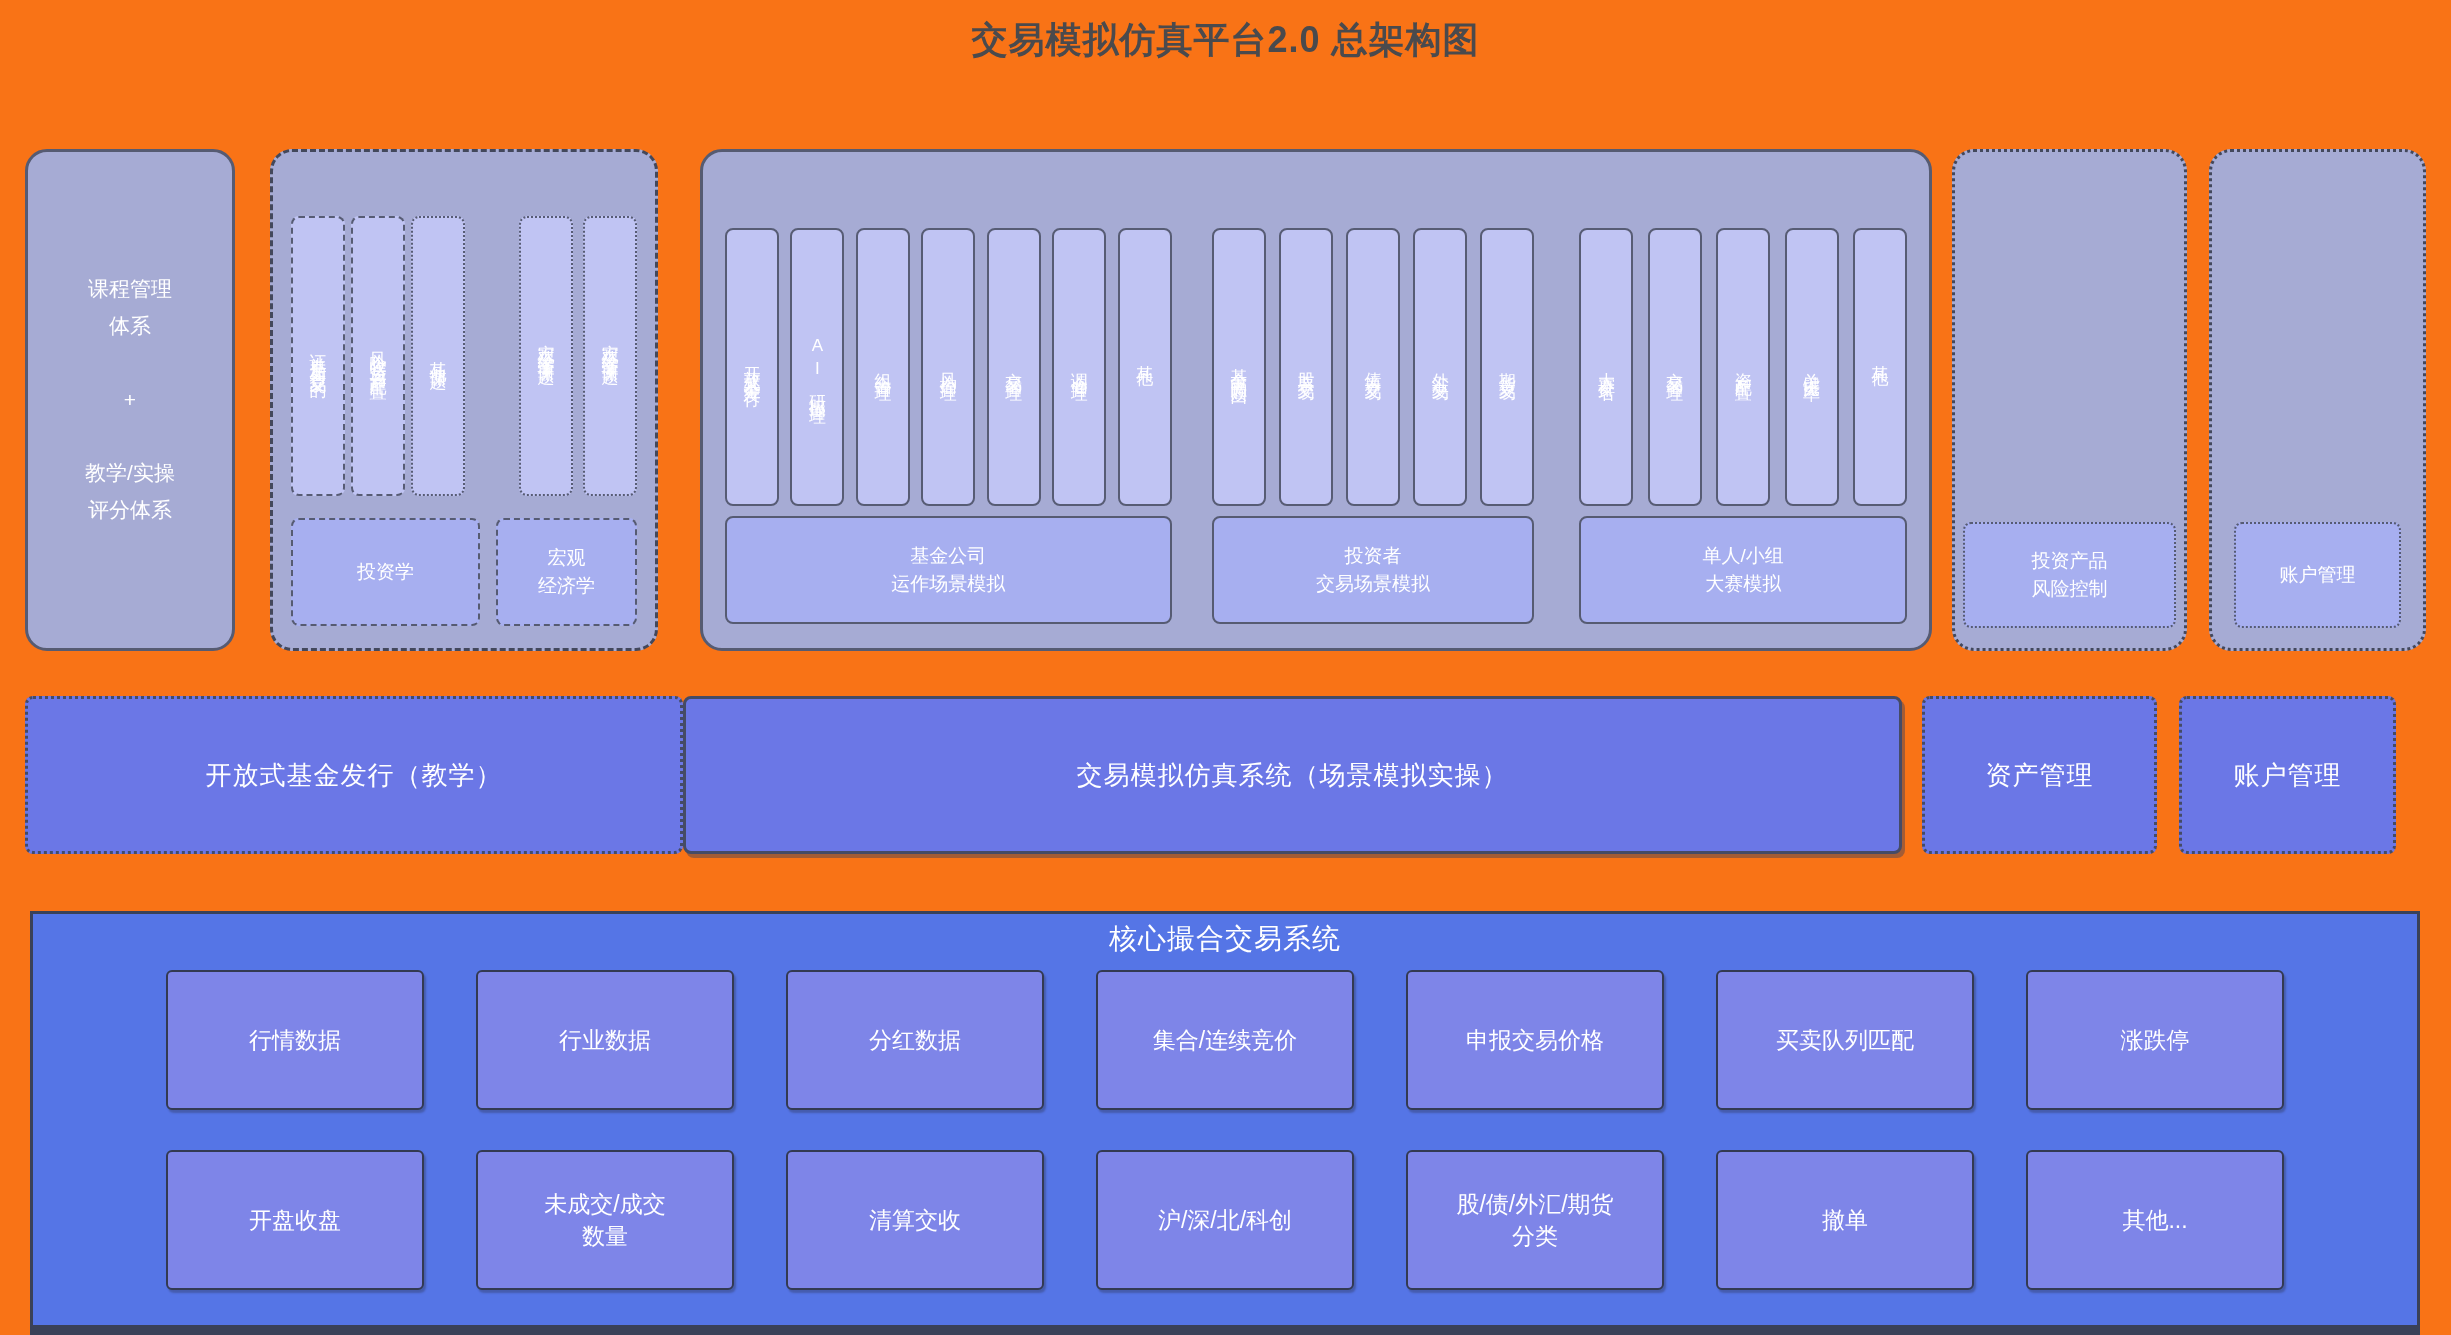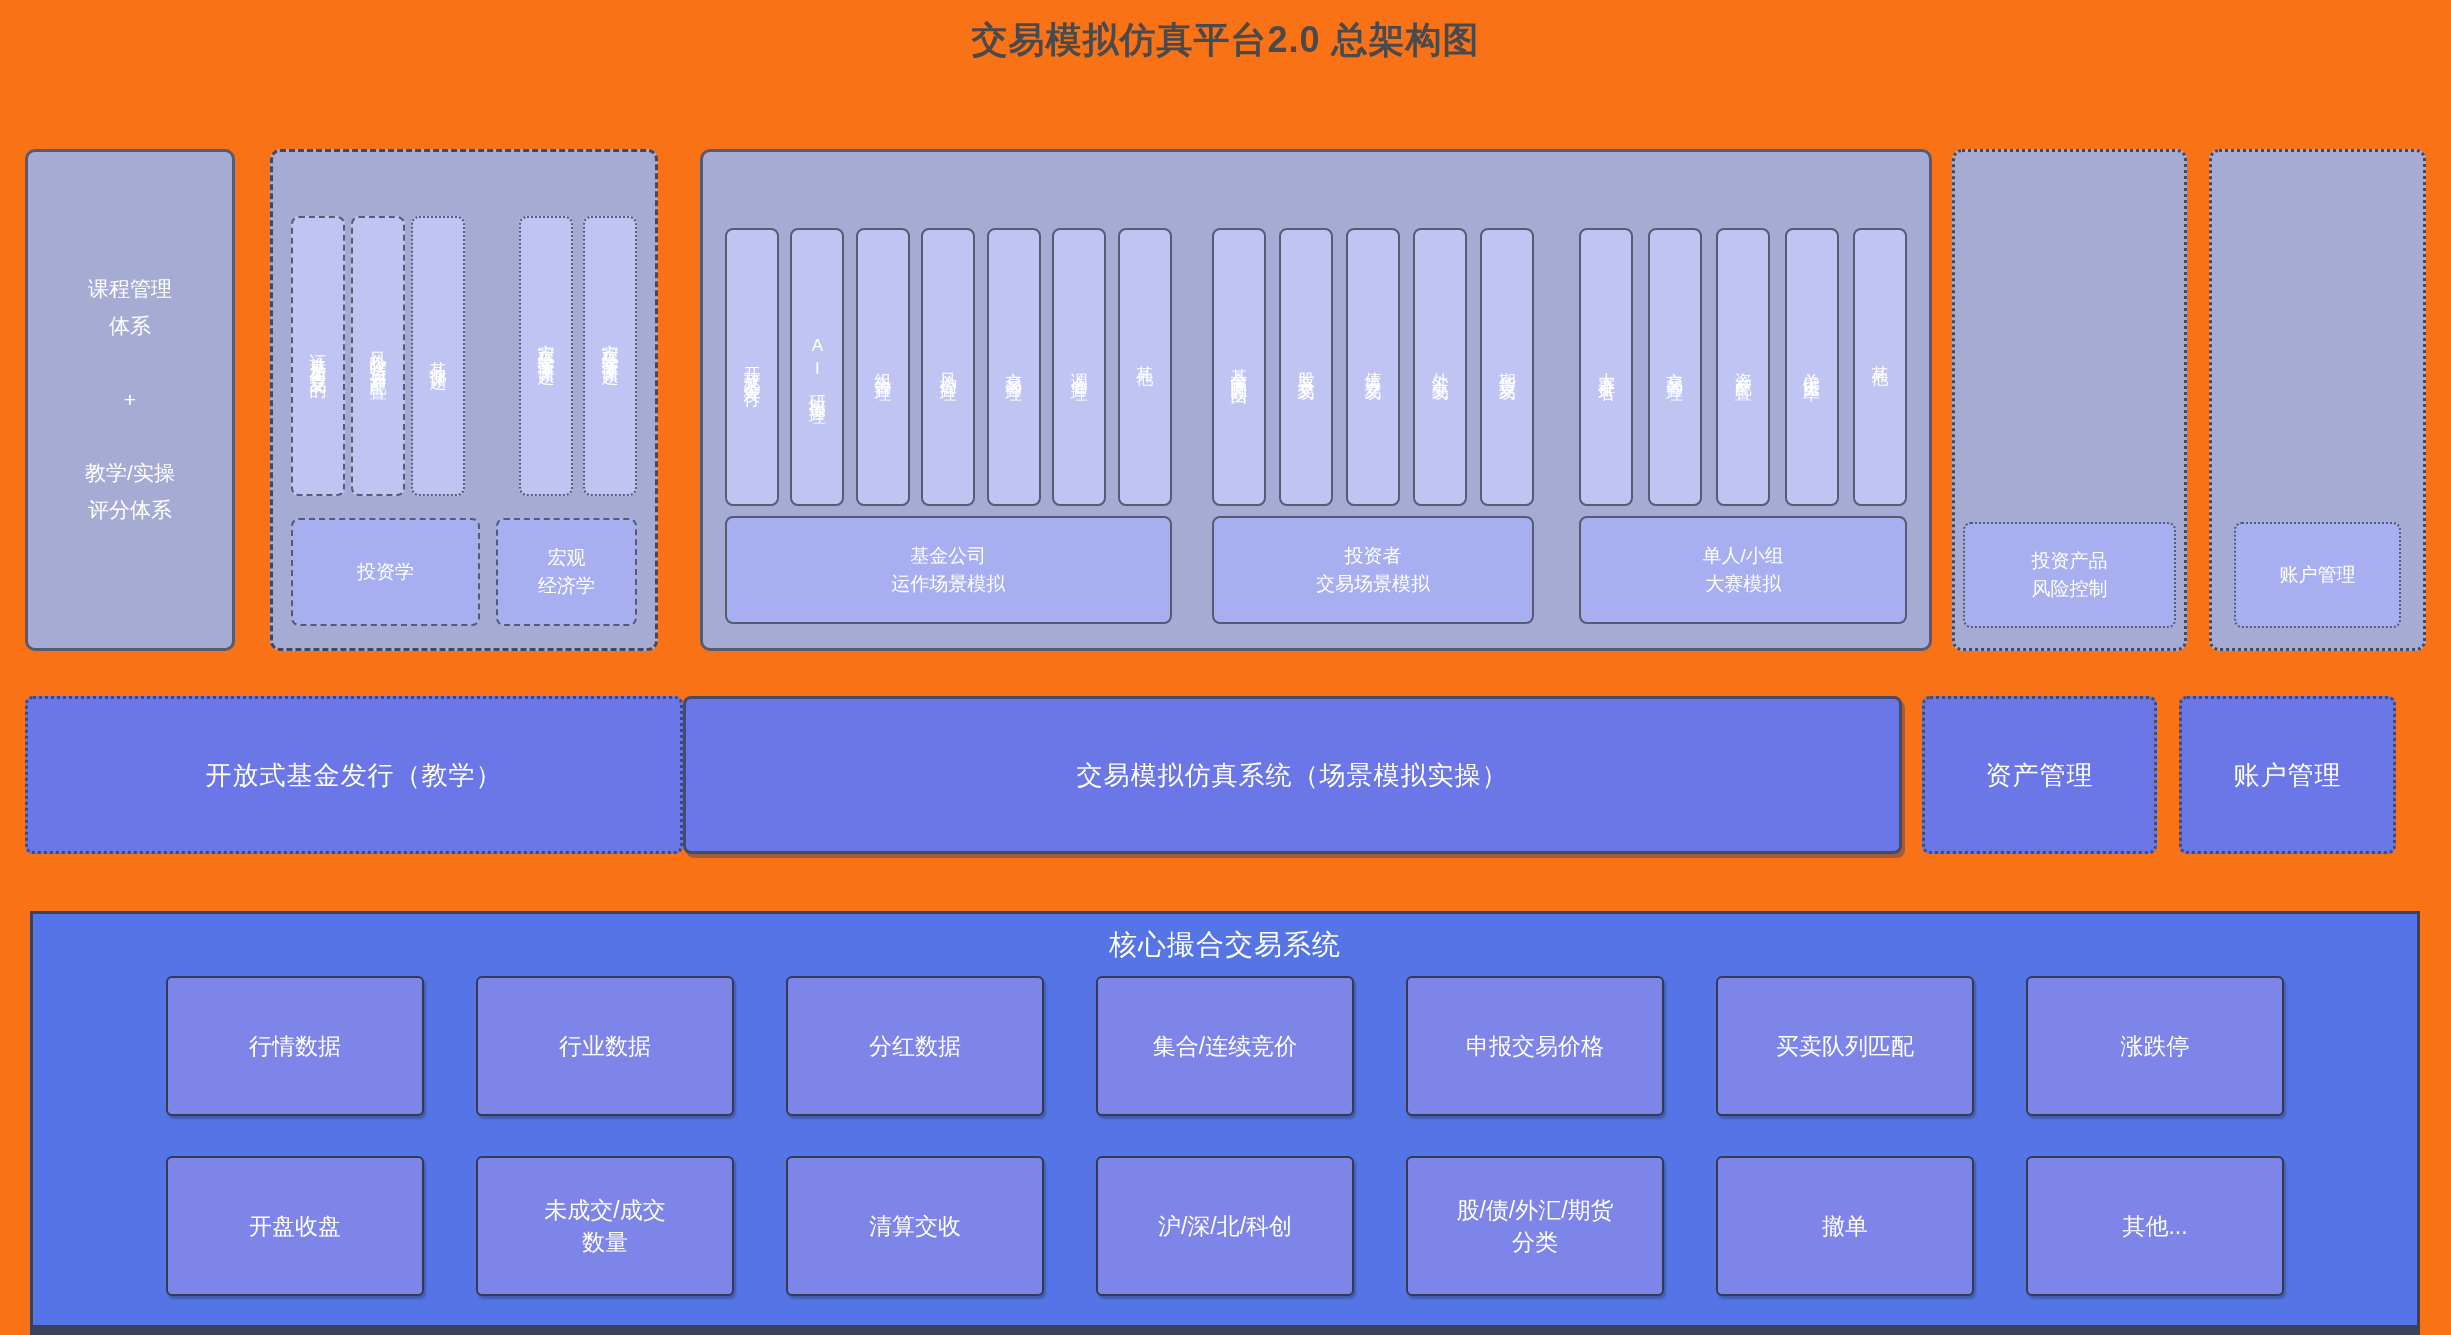--- a/index.html
+++ b/index.html
@@ -4,21 +4,21 @@
 <style>
   * { box-sizing: border-box; margin: 0; padding: 0; }
   html, body { background: #ffffff; }
   body { font-family: "Liberation Sans", "DejaVu Sans", sans-serif; }
   .page { position: relative; width: 2451px; height: 1335px; background: #f97316; color: #ffffff; overflow: hidden; }
 
   .title { padding-top: 16px; text-align: center; font-size: 36px; font-weight: bold; color: var(--title-text); letter-spacing: 1px; }
 
   
   .row1 { display: flex; margin: 84px 25px 0 25px; height: 502px; }
-  .blk { height: 502px; border-radius: 10px; background: var(--panel-fill); }
+  .blk { height: 502px; border-radius: 22px; background: var(--panel-fill); }
   .bsolid  { border: 3px solid var(--panel-border); }
   .bdashed { border: 3px dashed var(--panel-border-dark); }
   .bdotted { border: 3px dotted var(--panel-border-dark); }
 
   .b1 { width: 210px; display: flex; align-items: center; justify-content: center;
         text-align: center; font-size: 21px; line-height: 1.75; white-space: pre-line; }
 
   .b2 { width: 388px; margin-left: 35px; display: flex; flex-direction: column; padding: 64px 18px 22px; }
   .cols { display: flex; }
   .b2 .cols { height: 280px; }
@@ -57,21 +57,21 @@
   .mdotted { border: 3px dotted var(--mid-border); }
   .mA { width: 658px; }
   .mB { width: 1219px; border: 3px solid var(--mid-border);
         box-shadow: 3px 4px 0 rgba(58, 64, 90, 0.45); }
   .mC { width: 235px; margin-left: 20px; }
   .mD { width: 217px; margin-left: 22px; }
 
   
   .core { margin: 57px 31px 0 30px; height: 425px; background: var(--core-fill);
           border: 3px solid var(--core-border); border-bottom: 11px solid var(--core-border);
-          border-radius: 0; padding-top: 12px; }
+          border-radius: 0; padding-top: 6px; }
   .core-title { text-align: center; font-size: 28px; letter-spacing: 1px; }
   .core-row { display: flex; justify-content: space-between; padding: 0 133px; margin-top: 12px; }
   .core-row + .core-row { margin-top: 40px; }
   .cbox { width: 258px; height: 140px; background: var(--core-box-fill);
           border: 2px solid var(--core-box-border); border-radius: 6px;
           display: flex; align-items: center; justify-content: center; text-align: center;
           font-size: 23px; line-height: 1.4; white-space: pre-line;
           box-shadow: 2px 3px 2px rgba(40, 45, 70, 0.35); }
 </style>
 </head>

